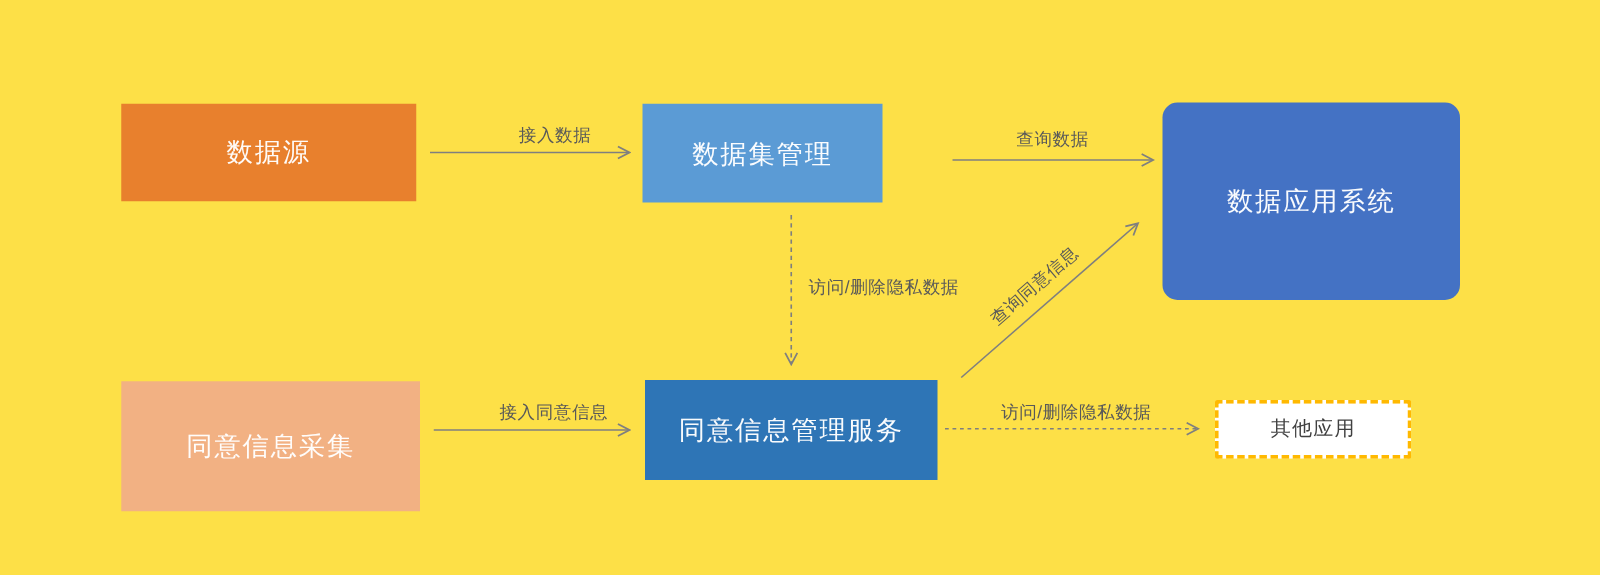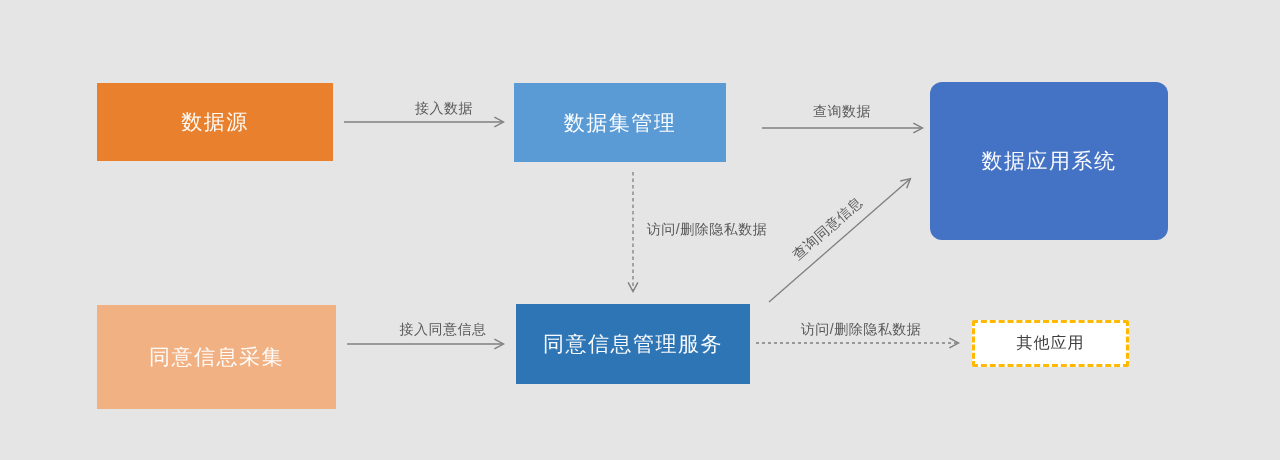--- a/index.html
+++ b/index.html
@@ -5,42 +5,42 @@
   html, body {
     margin: 0;
     padding: 0;
     background: #ffffff;
     font-family: "Liberation Sans", "DejaVu Sans", sans-serif;
   }
   .canvas {
     position: relative;
     width: 1280px;
     height: 460px;
-    background: #e5e5e5;
+    background: #fde047;
     overflow: hidden;
   }
   .edges-svg {
     position: absolute;
     left: 0; top: 0;
     width: 1280px;
     height: 460px;
   }
   .node {
     position: absolute;
     display: flex;
     align-items: center;
     justify-content: center;
     color: rgba(255,255,255,0.97);
     font-size: 21px;
     letter-spacing: 1.5px;
     box-sizing: border-box;
     white-space: nowrap;
   }
   .node-data-source   { left: 97px;  top: 83px;  width: 236px; height: 78px;  background: #E8802D; }
-  .node-dataset-mgmt  { left: 514px; top: 83px;  width: 212px; height: 79px;  background: #5B9BD5; }
+  .node-dataset-mgmt  { left: 514px; top: 83px;  width: 192px; height: 79px;  background: #5B9BD5; }
   .node-data-app      { left: 930px; top: 82px;  width: 238px; height: 158px; background: #4472C4; border-radius: 12px; }
   .node-consent-coll  { left: 97px;  top: 305px; width: 239px; height: 104px;  background: #F2B183; }
   .node-consent-mgmt  { left: 516px; top: 304px; width: 234px; height: 80px;  background: #2E75B6; justify-content: center; }
   .node-other-apps {
     left: 972px; top: 320px; width: 157px; height: 47px;
     background: #ffffff;
     border: 3px dashed #FFB900;
     border-radius: 2px;
     color: #404040;
     font-size: 16px;

